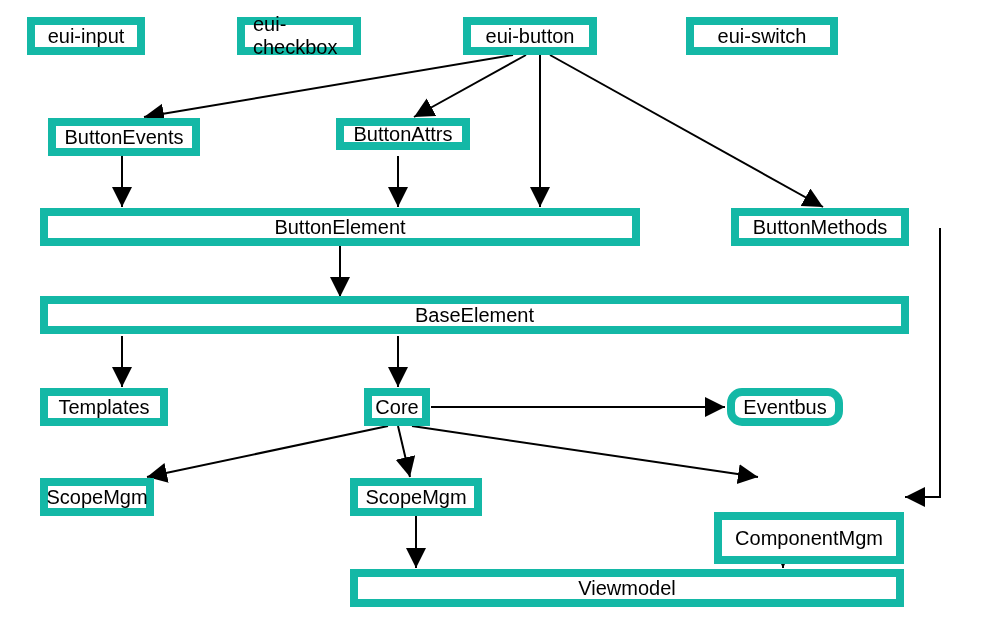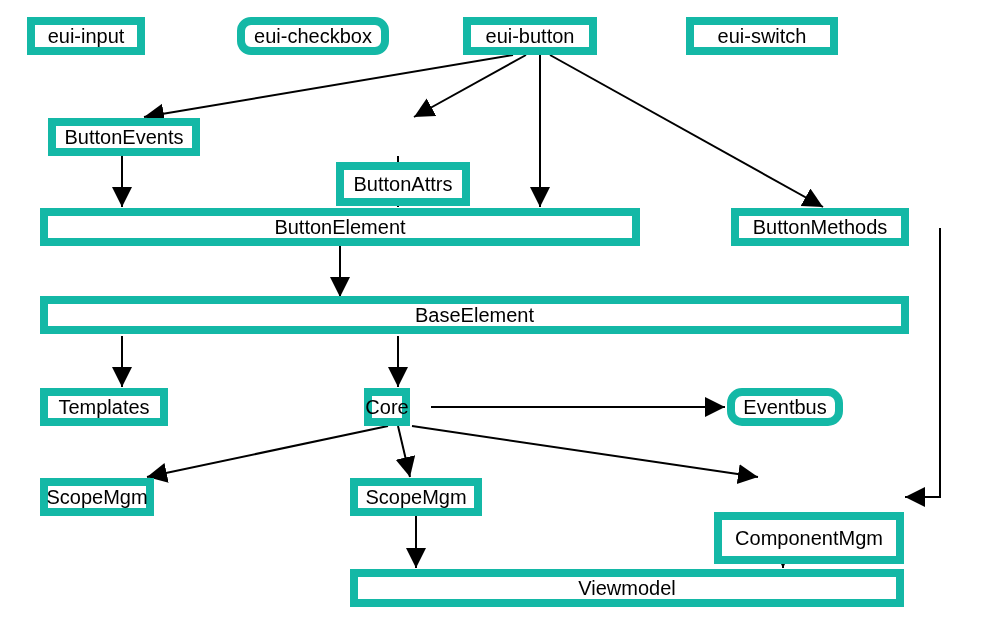--- a/index.html
+++ b/index.html
@@ -57,34 +57,34 @@
     <line class="arrow" x1="412" y1="426" x2="758" y2="477" marker-end="url(#ah)"></line>
 
     <line class="arrow" x1="416" y1="516" x2="416" y2="568" marker-end="url(#ah)"></line>
 
     <line class="arrow" x1="783" y1="516" x2="783" y2="568" marker-end="url(#ah)"></line>
 
     <path class="arrow" d="M 940 228 L 940 497 L 905 497" marker-end="url(#ah)"></path>
   </svg>
 
   <div class="box" style="left:27px; top:17px; width:118px; height:38px;">eui-input</div>
-  <div class="box" style="left:237px; top:17px; width:152px; height:38px;border-radius:14px;">eui-checkbox</div>
+  <div class="box" style="left:237px; top:17px; width:124px; height:38px;">eui-checkbox</div>
   <div class="box" style="left:463px; top:17px; width:134px; height:38px;">eui-button</div>
   <div class="box" style="left:686px; top:17px; width:152px; height:38px;">eui-switch</div>
 
   <div class="box" style="left:48px; top:118px; width:152px; height:38px;">ButtonEvents</div>
-  <div class="box" style="left:336px; top:118px; width:134px; height:44px;margin-top:44px;">ButtonAttrs</div>
+  <div class="box" style="left:336px; top:118px; width:134px; height:32px;">ButtonAttrs</div>
 
   <div class="box" style="left:40px; top:208px; width:600px; height:38px;">ButtonElement</div>
   <div class="box" style="left:731px; top:208px; width:178px; height:38px;">ButtonMethods</div>
 
   <div class="box" style="left:40px; top:296px; width:869px; height:38px;">BaseElement</div>
 
   <div class="box" style="left:40px; top:388px; width:128px; height:38px;">Templates</div>
-  <div class="box" style="left:364px; top:388px; width:46px; height:38px;">Core</div>
+  <div class="box" style="left:364px; top:388px; width:66px; height:38px;">Core</div>
   <div class="box" style="left:727px; top:388px; width:116px; height:38px;border-radius:15px;">Eventbus</div>
 
   <div class="box" style="left:40px; top:478px; width:114px; height:38px;">ScopeMgm</div>
   <div class="box" style="left:350px; top:478px; width:132px; height:38px;">ScopeMgm</div>
   <div class="box" style="left:714px; top:478px; width:190px; height:52px;margin-top:34px;">ComponentMgm</div>
 
   <div class="box" style="left:350px; top:569px; width:554px; height:38px;">Viewmodel</div>
 </div>
 
 </body></html>

